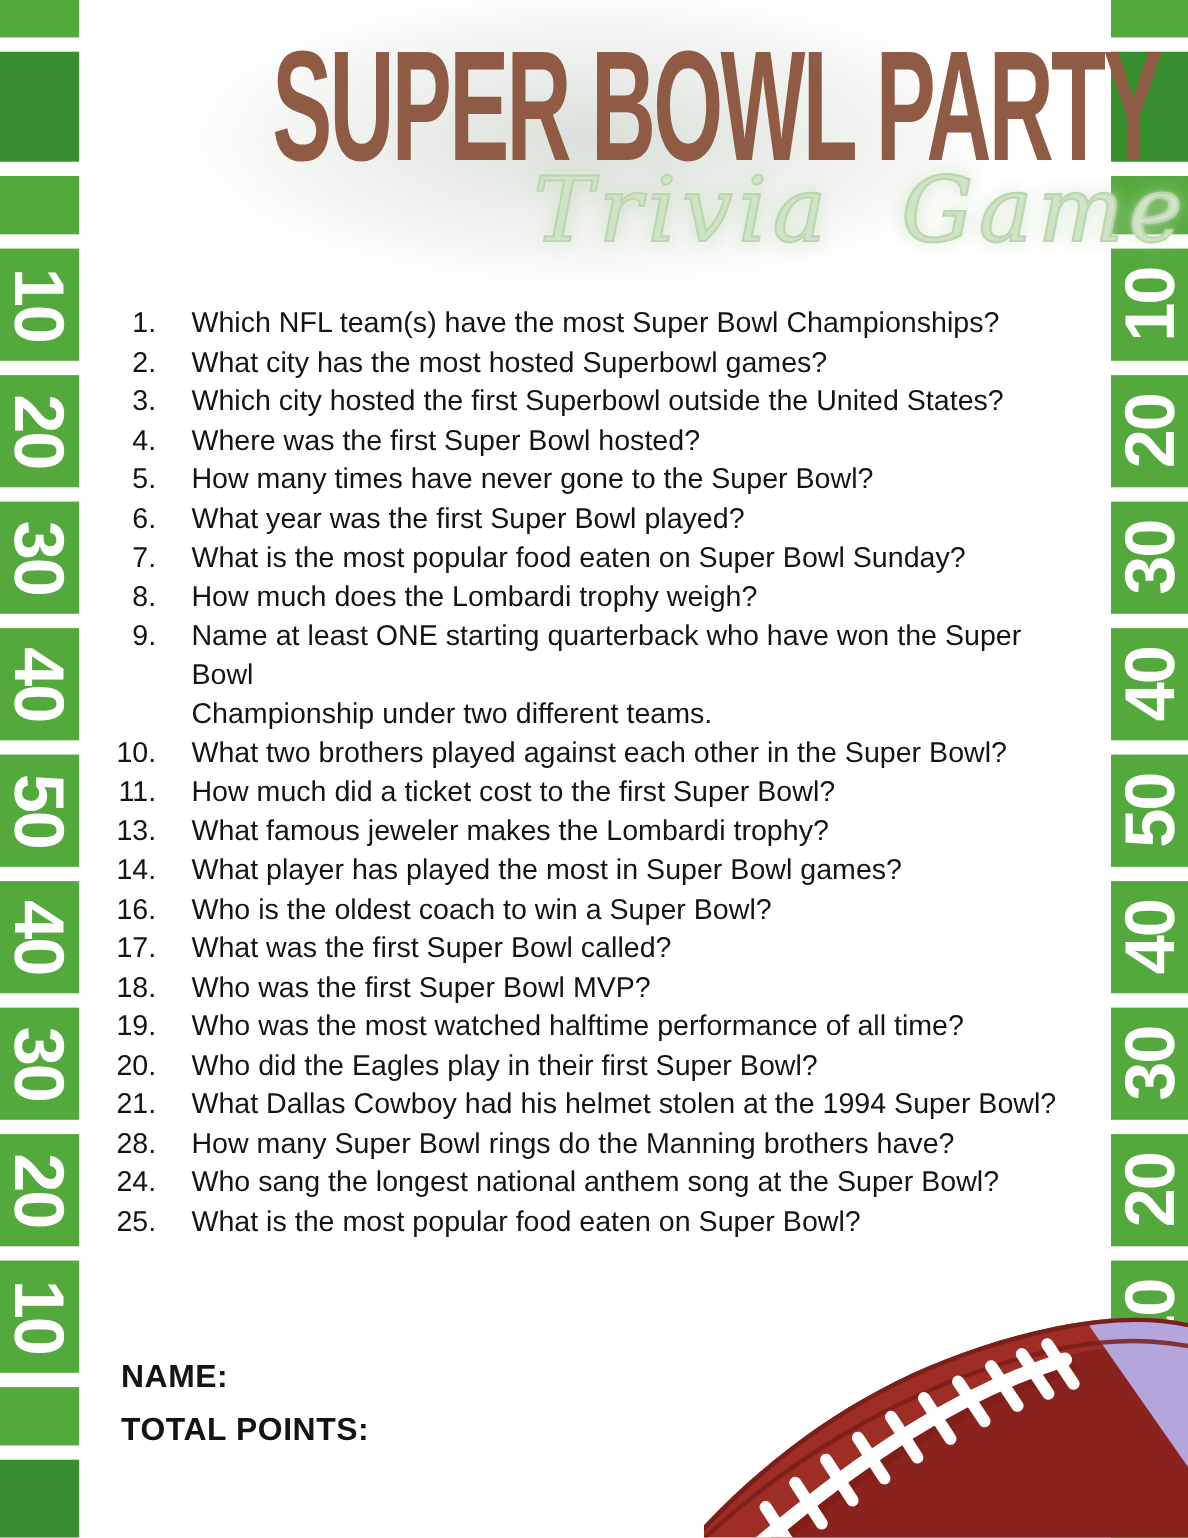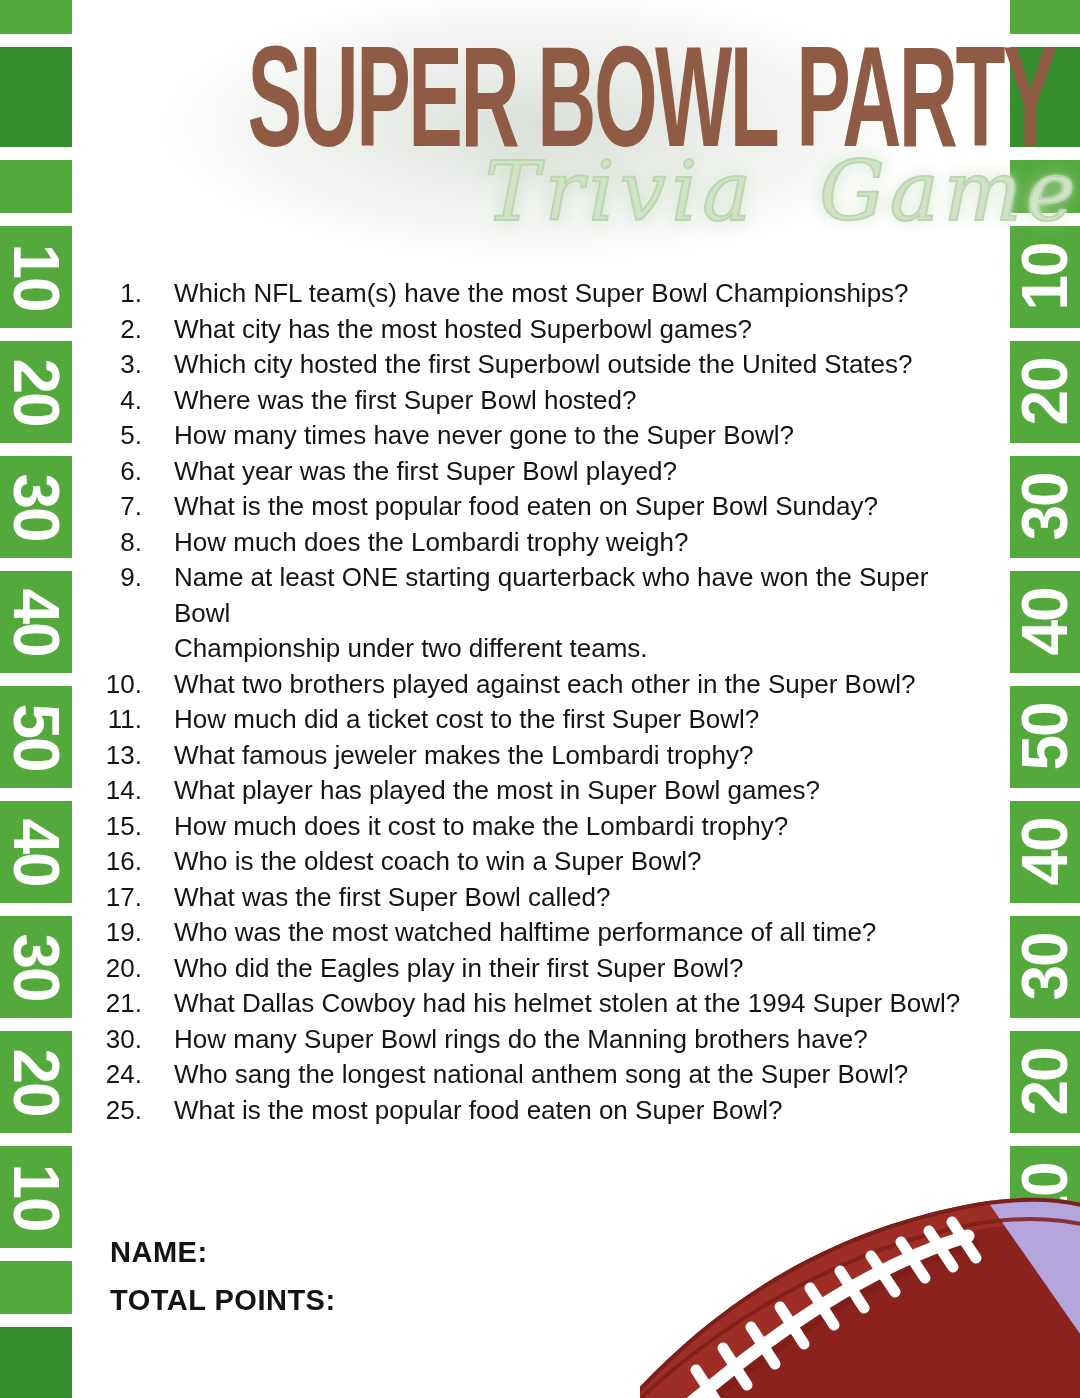--- a/index.html
+++ b/index.html
@@ -238,45 +238,45 @@
       </li>
       <li class="q-row">
         <span class="q-num">13.</span>
         <span class="q-text">What famous jeweler makes the Lombardi trophy?</span>
       </li>
       <li class="q-row">
         <span class="q-num">14.</span>
         <span class="q-text">What player has played the most in Super Bowl games?</span>
       </li>
       <li class="q-row">
-        <span class="q-num">15.</span>
-        <span class="q-text">How much does it cost to make the Lombardi trophy?</span>
-      </li>
-      <li class="q-row">
         <span class="q-num">16.</span>
         <span class="q-text">Who is the oldest coach to win a Super Bowl?</span>
       </li>
       <li class="q-row">
         <span class="q-num">17.</span>
         <span class="q-text">What was the first Super Bowl called?</span>
       </li>
       <li class="q-row">
+        <span class="q-num">18.</span>
+        <span class="q-text">Who was the first Super Bowl MVP?</span>
+      </li>
+      <li class="q-row">
         <span class="q-num">19.</span>
         <span class="q-text">Who was the most watched halftime performance of all time?</span>
       </li>
       <li class="q-row">
         <span class="q-num">20.</span>
         <span class="q-text">Who did the Eagles play in their first Super Bowl?</span>
       </li>
       <li class="q-row">
         <span class="q-num">21.</span>
         <span class="q-text">What Dallas Cowboy had his helmet stolen at the 1994 Super Bowl?</span>
       </li>
       <li class="q-row">
-        <span class="q-num">30.</span>
+        <span class="q-num">28.</span>
         <span class="q-text">How many Super Bowl rings do the Manning brothers have?</span>
       </li>
       <li class="q-row">
         <span class="q-num">24.</span>
         <span class="q-text">Who sang the longest national anthem song at the Super Bowl?</span>
       </li>
       <li class="q-row">
         <span class="q-num">25.</span>
         <span class="q-text">What is the most popular food eaten on Super Bowl?</span>
       </li>

